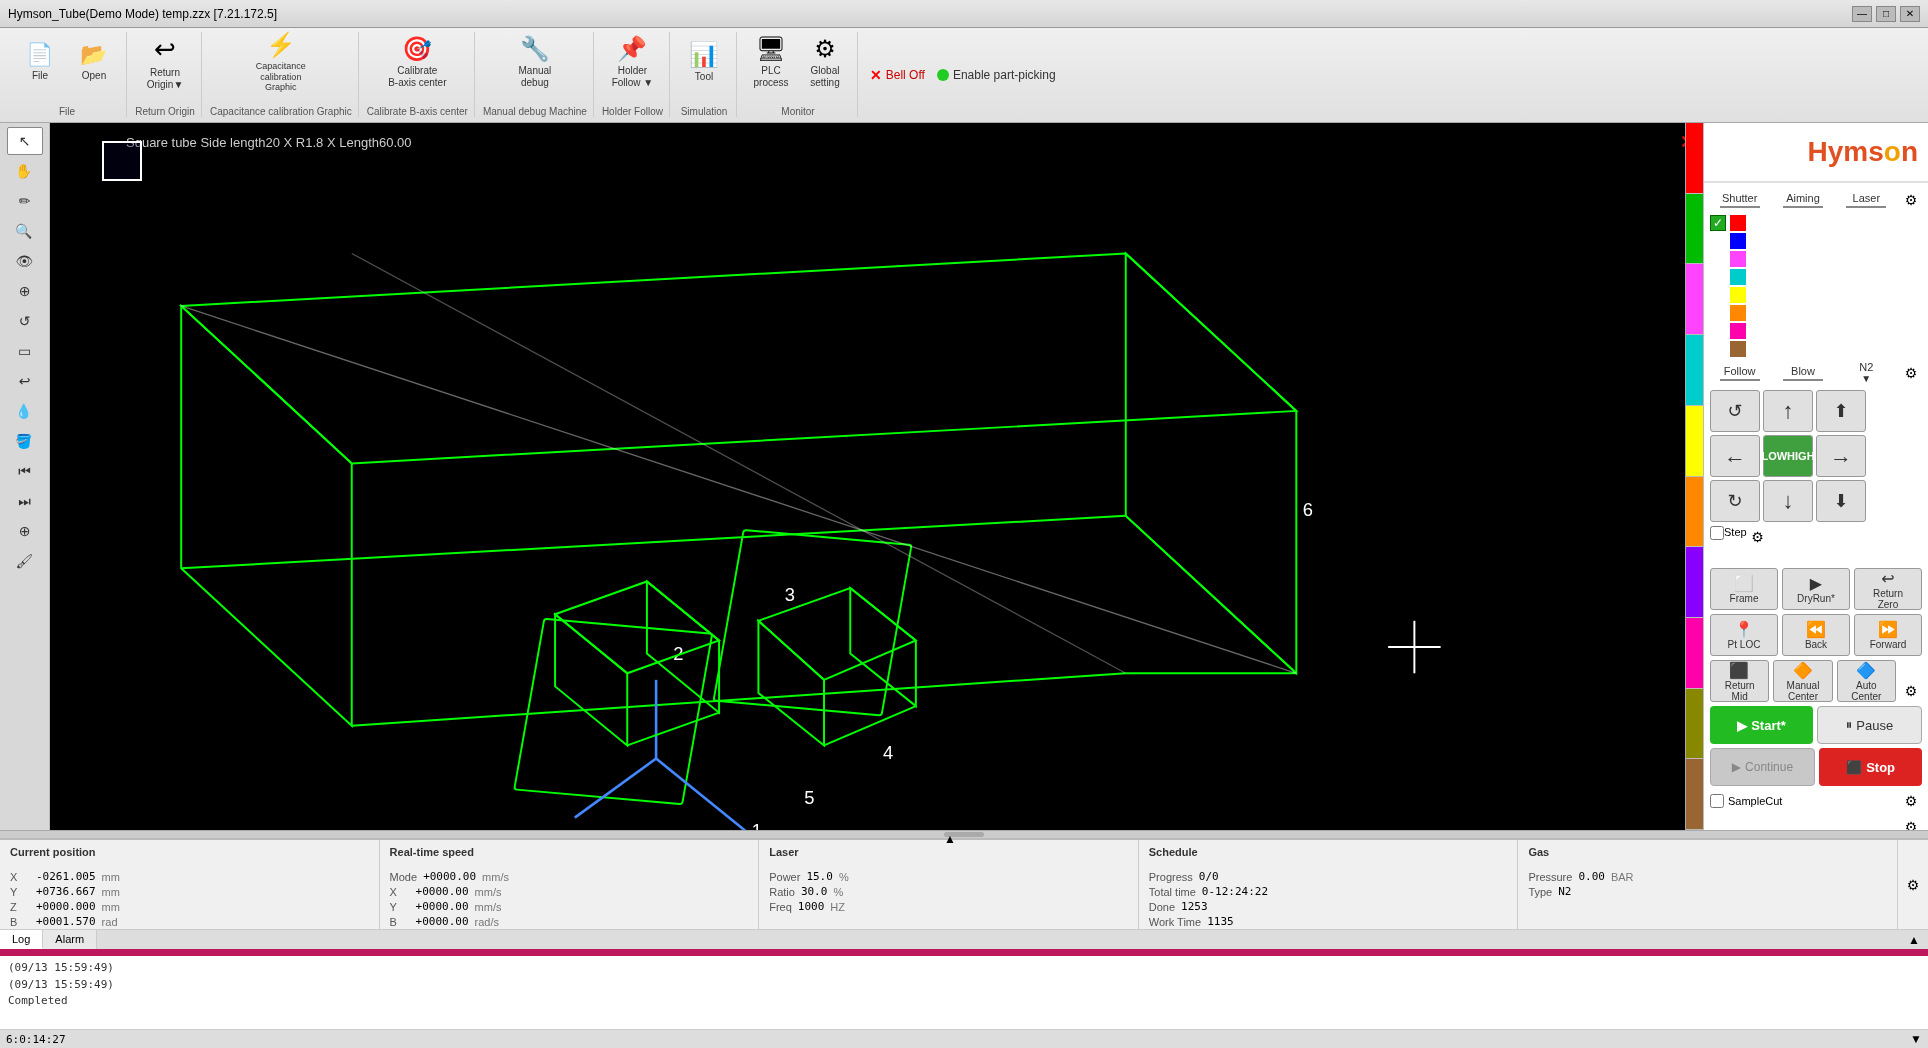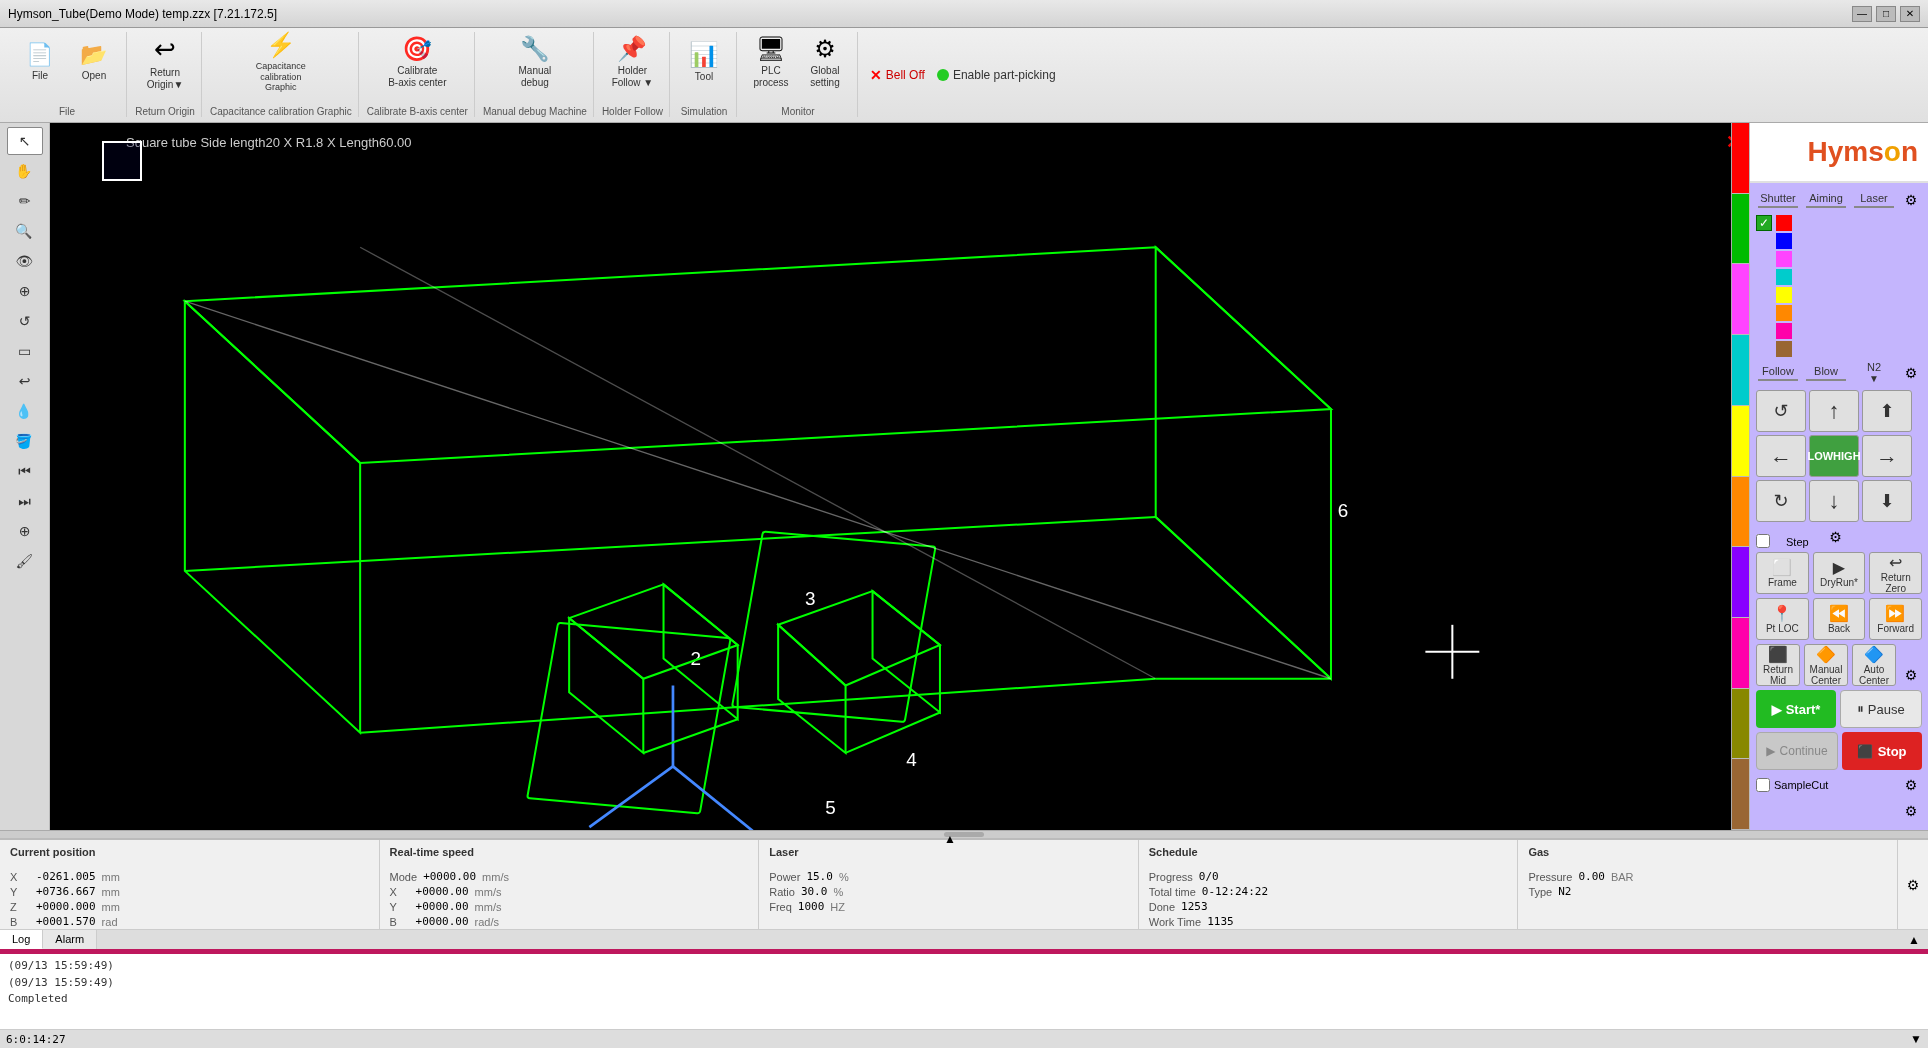--- a/index.html
+++ b/index.html
@@ -64,21 +64,21 @@
     }
     #canvas-shape {
       position: absolute; top: 0; left: 0; width: 100%; height: 100%;
     }
     .color-close-btn {
       position: absolute; top: 8px; right: 8px; color: #e00; font-size: 18px; cursor: pointer; font-weight: bold;
     }
 
     
     #right-panel {
-      width: 179px; background: #c4b5fd; border-left: 1px solid #bbb;
+      width: 225px; background: #ffffff; border-left: 1px solid #bbb;
       display: flex; flex-direction: column;
     }
 
     
     #logo-bar {
       height: 60px; background: #fff; display: flex; align-items: center; justify-content: flex-end;
       padding-right: 10px; border-bottom: 2px solid #e0e0e0;
     }
     .hymson-logo { font-size: 28px; font-weight: bold; color: #e05020; font-family: Arial; }
     .hymson-o { color: #f0a000; }
@@ -100,21 +100,21 @@
     }
     .nav-btn.low-high {
       background: #40a040; color: white; font-size: 11px; font-weight: bold;
     }
 
     .nav-grid {
       display: grid; grid-template-columns: 50px 50px 50px; grid-template-rows: 42px 42px 42px;
       gap: 3px; margin-bottom: 4px;
     }
 
-    .step-row { display: flex; align-items: flex-end; gap: 16px; margin-bottom: 4px; font-size: 11px; }
+    .step-row { display: flex; align-items: flex-start; gap: 0; margin-bottom: 20px; font-size: 11px; }
     .step-check { width: 14px; height: 14px; }
     .gear-btn { width: 22px; height: 22px; font-size: 14px; cursor: pointer; background: none; border: none; }
 
     .action-row { display: flex; gap: 4px; margin-bottom: 4px; }
     .action-btn {
       flex: 1; height: 42px; background: #e0e0e0; border: 1px solid #999;
       display: flex; flex-direction: column; align-items: center; justify-content: center;
       cursor: pointer; border-radius: 3px; font-size: 10px; color: #333;
     }
     .action-btn .a-icon { font-size: 16px; }
@@ -162,21 +162,21 @@
     }
     .data-section h3 { font-size: 11px; font-weight: bold; margin-bottom: 12px; color: #333; }
     .data-row { display: flex; gap: 6px; align-items: center; margin-bottom: 2px; font-size: 11px; }
     .data-label { min-width: 20px; color: #555; }
     .data-value { color: #000; font-family: monospace; }
     .data-unit { color: #777; }
 
     #log-section {
       flex: 1; display: flex; flex-direction: column;
     }
-    #log-tabs { display: flex; background: #ddd; border-bottom: 5px solid #be185d; }
+    #log-tabs { display: flex; background: #ddd; border-bottom: 7px solid #be185d; }
     .log-tab {
       padding: 3px 12px; font-size: 11px; cursor: pointer; border-right: 1px solid #ccc;
       background: #e8e8e8;
     }
     .log-tab.active { background: #fff; border-bottom: 1px solid #fff; }
     #log-content { flex: 1; background: #fff; padding: 4px 8px; overflow-y: auto; font-size: 11px; font-family: monospace; }
     .log-line { color: #333; line-height: 1.5; }
     .log-link { color: #0066cc; }
 
     #log-footer { display: flex; align-items: center; justify-content: space-between; padding: 2px 6px; background: #ddd; border-top: 1px solid #ccc; }

